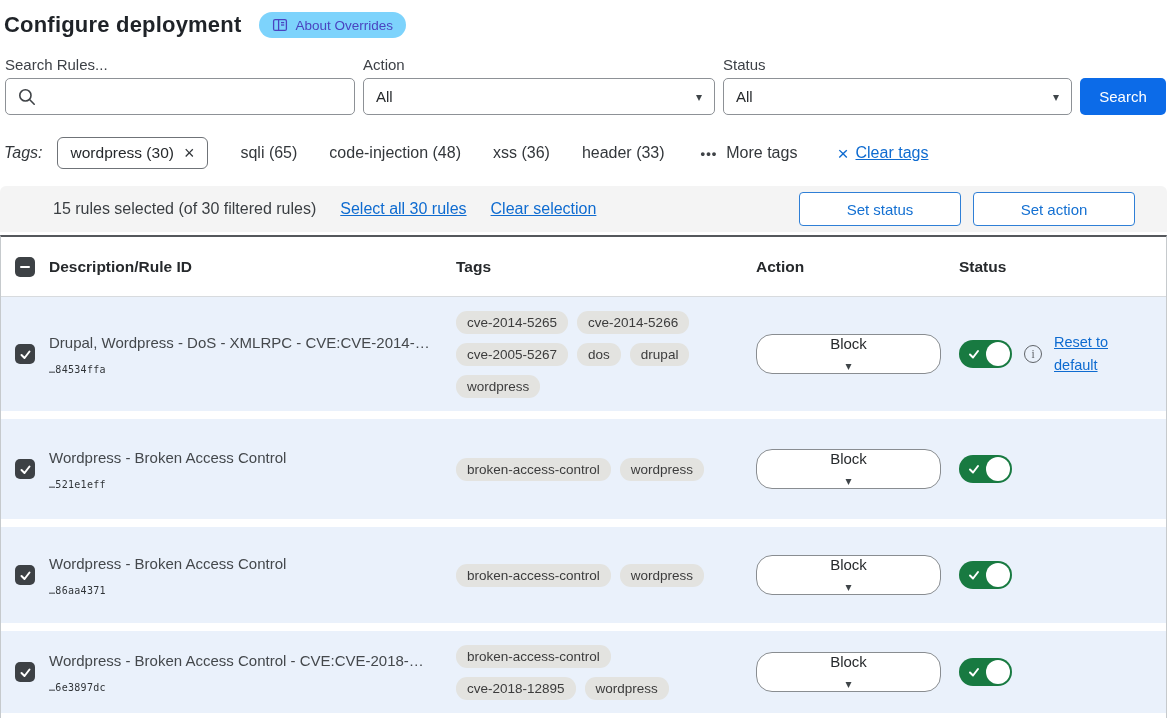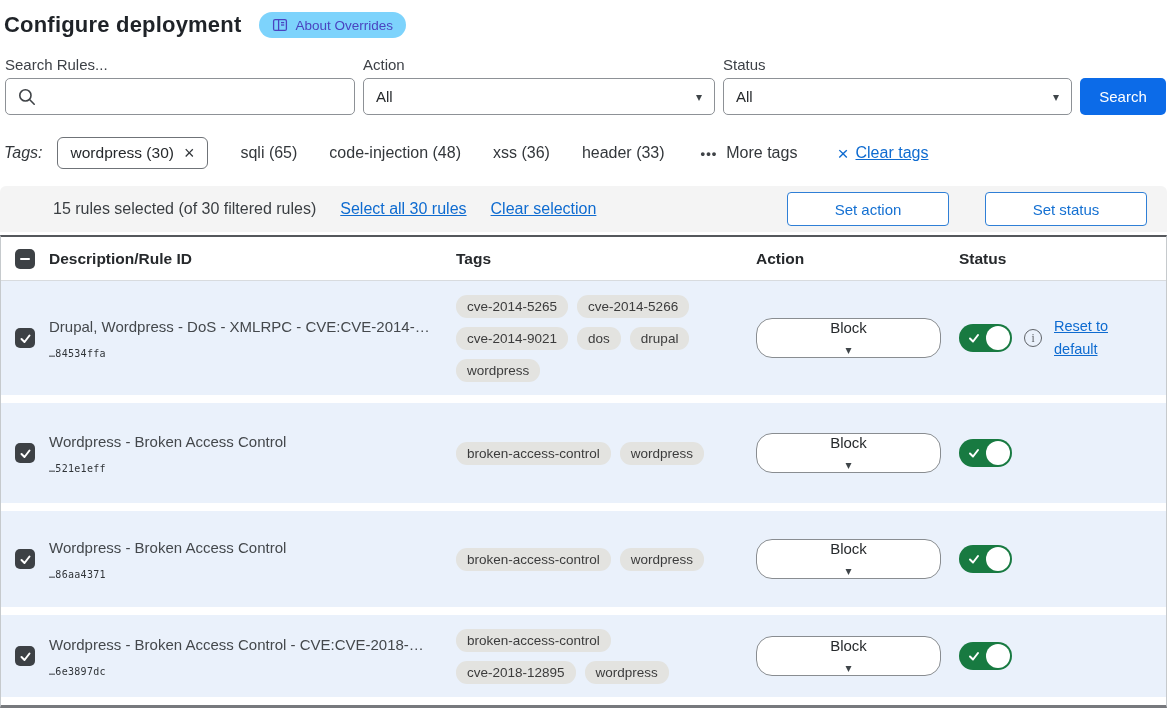--- a/index.html
+++ b/index.html
@@ -66,21 +66,21 @@
   .outline-btn {
     width: 162px; height: 34px; background: #fff; border: 1px solid #2f7fd6; color: #1470d2;
     border-radius: 4px; font-size: 15px; font-family: inherit; cursor: pointer;
   }
   .outline-btn + .outline-btn { margin-left: -12px; }
 
   
   .rules-table { border: 1px solid #c6cacd; border-top: 2px solid #55585c; border-bottom: 3px solid #77797d; margin-top: 3px; }
   .thead {
     display: grid; grid-template-columns: 48px 407px 300px 203px 1fr;
-    align-items: center; height: 44px; background: #fff; border-bottom: 1px solid #d8dbde;
+    align-items: center; height: 60px; background: #fff; border-bottom: 1px solid #d8dbde;
   }
   .thead .col { font-size: 15.5px; font-weight: 700; color: #26292c; }
   .row {
     display: grid; grid-template-columns: 48px 407px 300px 203px 1fr;
     align-items: center; background: #eaf1fb; margin-bottom: 8px;
   }
   .row.r1 { min-height: 114px; }
   .row.r2 { min-height: 100px; }
   .row.r3 { min-height: 96px; }
   .row.r4 { min-height: 82px; margin-bottom: 0; }
@@ -185,22 +185,22 @@
     <span class="x">×</span>
     <span class="lbl">Clear tags</span>
   </span>
 </div>
 
 <div class="selbar">
   <span class="summary">15 rules selected (of 30 filtered rules)</span>
   <span class="sel-link">Select all 30 rules</span>
   <span class="sel-link">Clear selection</span>
   <span class="spacer"></span>
+  <button class="outline-btn" style="margin-left:0;">Set status</button>
   <button class="outline-btn" style="margin-right:12px;">Set action</button>
-  <button class="outline-btn" style="margin-left:0;">Set status</button>
 </div>
 
 <div class="rules-table">
   <div class="thead">
     <div class="cb-cell">
       <span class="checkbox">
         <svg width="12" height="12" viewBox="0 0 12 12">
             <line x1="2" y1="6" x2="10" y2="6" stroke="#fff" stroke-width="2" stroke-linecap="round"></line>
           </svg>
       </span>
@@ -221,21 +221,21 @@
             </svg>
         </span>
       </div>
       <div class="desc-cell">
         <div class="desc">Drupal, Wordpress - DoS - XMLRPC - CVE:CVE-2014-…</div>
         <div class="rule-id">…84534ffa</div>
       </div>
       <div class="tags-cell">
         <span class="pill">cve-2014-5265</span>
         <span class="pill">cve-2014-5266</span>
-        <span class="pill">cve-2014-9021</span>
+        <span class="pill">cve-2005-5267</span>
         <span class="pill">dos</span>
         <span class="pill">drupal</span>
         <span class="pill">wordpress</span>
       </div>
       <div class="action-cell">
         <div class="action-select">
           <span>Block</span>
           <span class="caret">▾</span>
         </div>
       </div>

